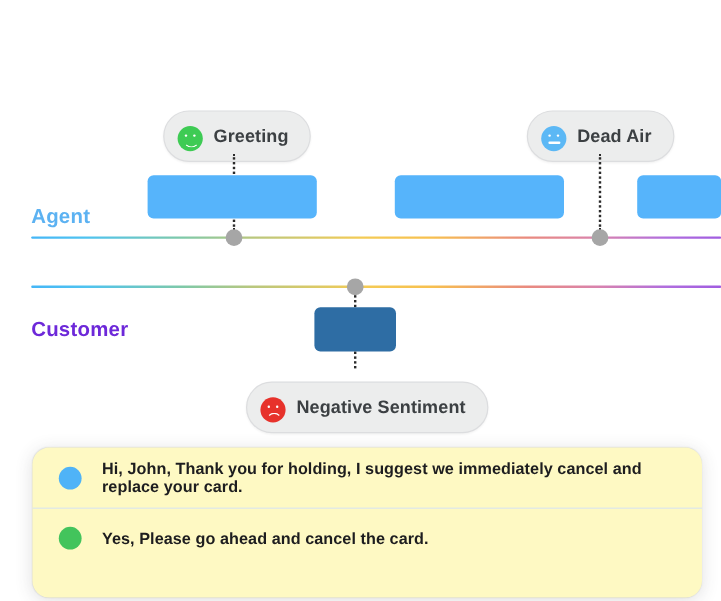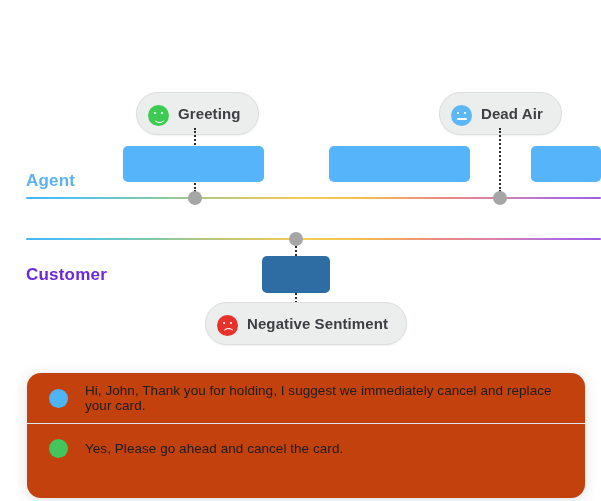--- a/index.html
+++ b/index.html
@@ -144,24 +144,25 @@
     position: absolute;
     width: 14px;
     height: 14px;
     border-radius: 50%;
     background: #a6a6a6;
   }
 
   
   .transcript {
     position: absolute;
-    background: #c2410c;
+    background: #fef9c3;
     border-radius: 14px;
     box-shadow: 0 2px 14px rgba(60,64,67,0.16), 0 0 1px rgba(60,64,67,0.14);
     overflow: hidden;
+    font-weight: bold;
   }
   .t-row {
     display: flex;
     align-items: center;
     gap: 17px;
     padding: 0 22px;
     height: 50px;
     box-sizing: border-box;
   }
   .t-row + .t-row {
@@ -219,21 +220,21 @@
 
   <div class="rail" style="left:26px; top:238px; width:575px;"></div>
   <div class="rail-dot" style="left:289px; top:232px;"></div>
 
   <div class="channel-label" style="left:26px; top:265px; color:#6d28d9;">Customer</div>
 
   <div class="connector" style="left:295px; top:246px; height:10px;"></div>
   <div class="bar customer" style="left:262px; top:256px; width:68px; height:37px;"></div>
   <div class="connector" style="left:295px; top:293px; height:14px;"></div>
 
-  <div class="badge" style="left:205px; top:302px;">
+  <div class="badge" style="left:205px; top:318px;">
     <span class="face red">
       <span class="eye l"></span>
         <span class="eye r"></span>
       <span class="mouth-frown"></span>
     </span>
     <span class="badge-label">Negative Sentiment</span>
   </div>
 
   <div class="transcript" style="left:27px; top:373px; width:558px; height:125px;">
     <div class="t-row">

